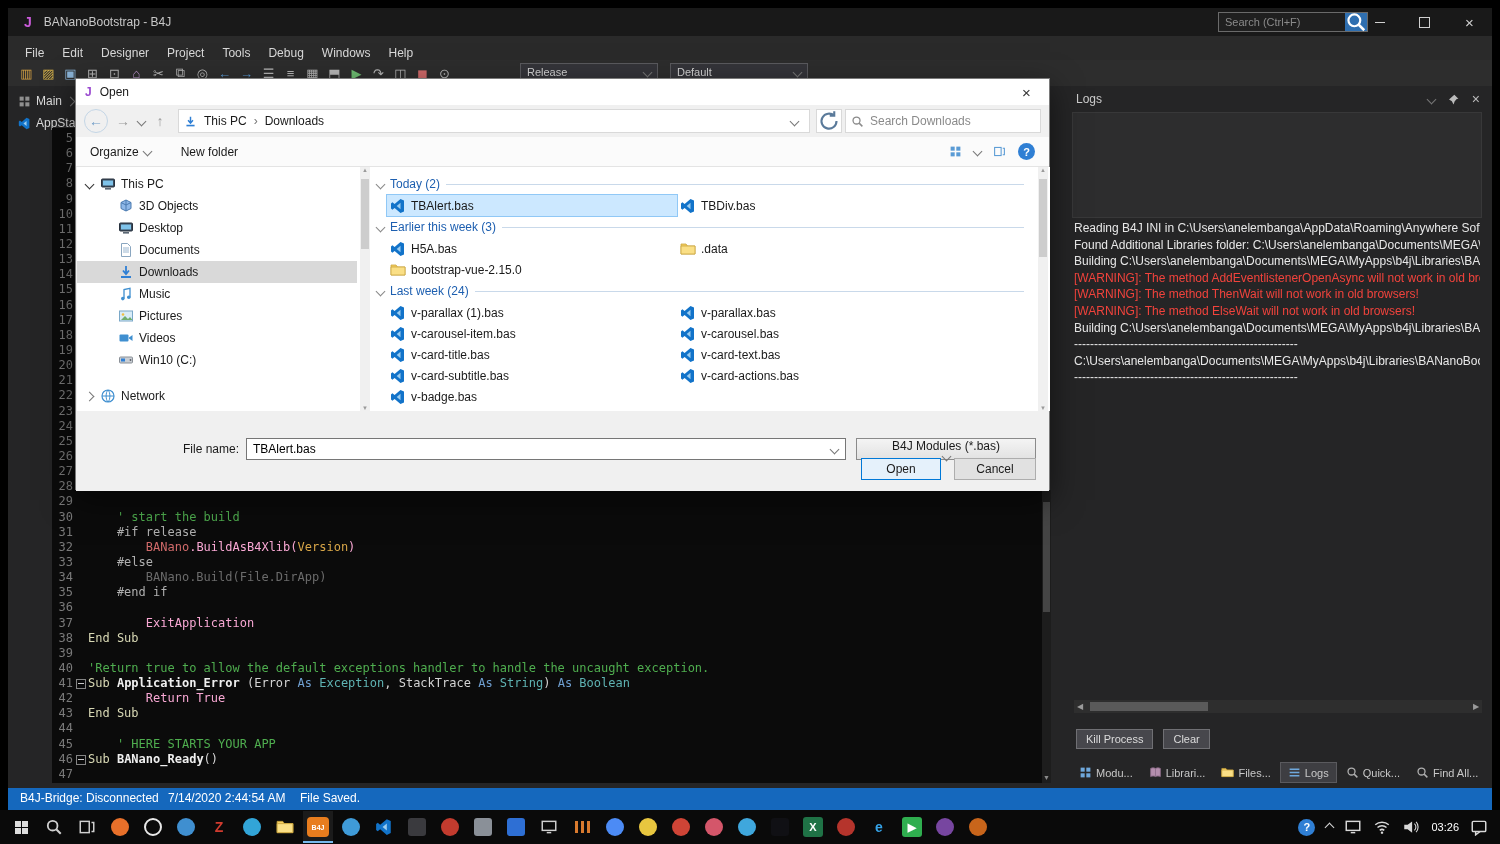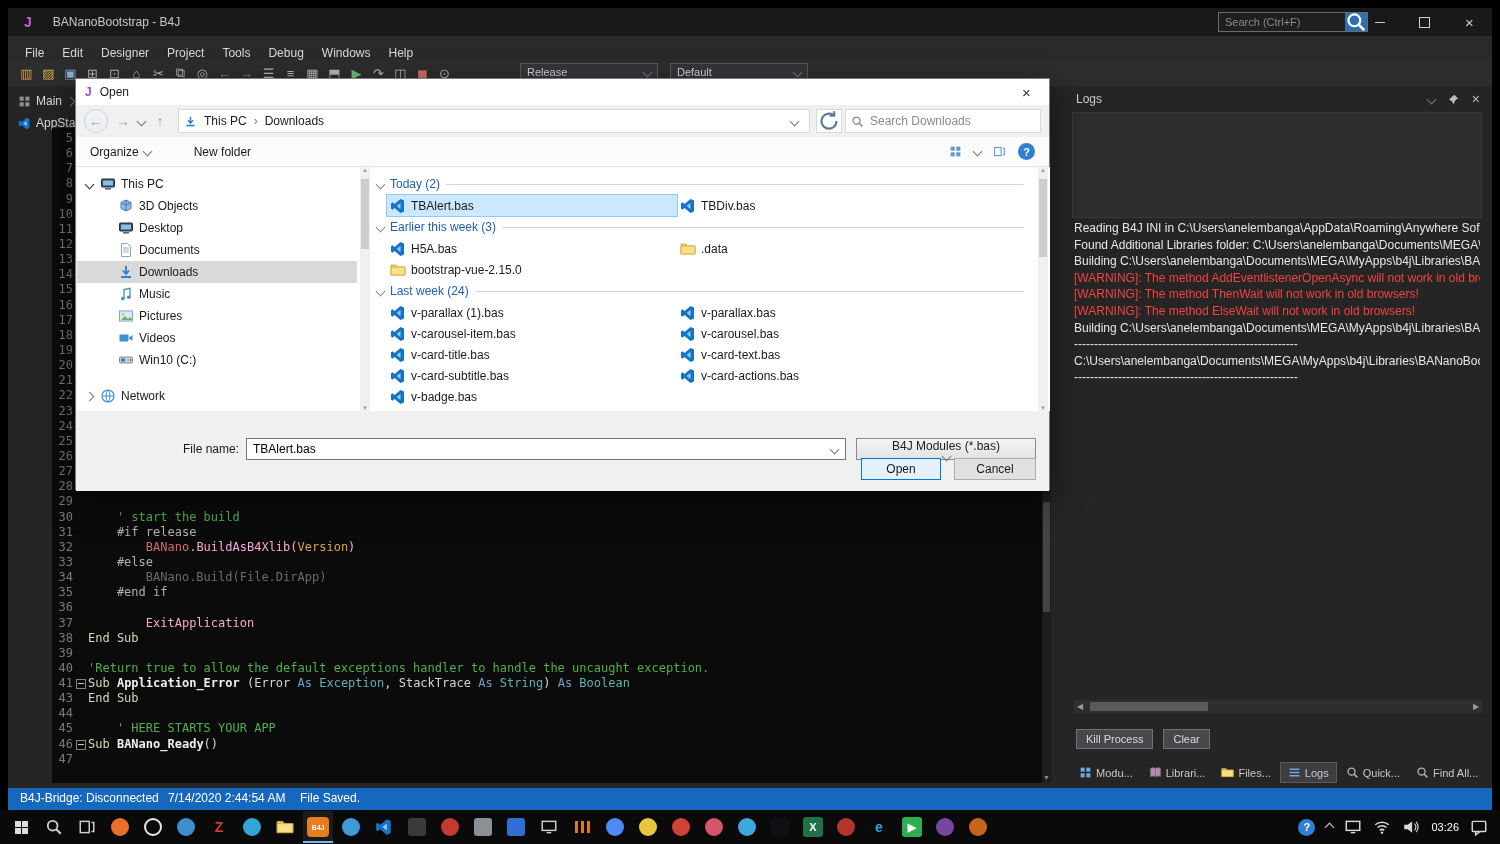--- a/index.html
+++ b/index.html
@@ -1,21 +1,21 @@
 <!DOCTYPE html>
 <html><head>
 <meta charset="utf-8">
 <style>
   html,body{margin:0;padding:0;background:#000;}
   #screen{position:relative;width:1500px;height:844px;background:#000;overflow:hidden;
           font-family:"Liberation Sans",sans-serif;-webkit-font-smoothing:antialiased;}
   
   #titlebar{position:absolute;left:8px;top:8px;width:1484px;height:28px;background:#191919;display:flex;align-items:center;color:#cfcfcf;}
   #app-logo{margin-left:16px;font-weight:bold;font-size:14px;color:#cb5bdb;}
-  #window-title{margin-left:21px;font-size:12px;color:#c8c8c8;}
+  #window-title{margin-left:12px;font-size:12px;color:#c8c8c8;}
   #tb-search{position:absolute;left:1210px;top:4px;width:150px;height:20px;border:1px solid #6a6a6a;background:#1f1f1f;display:flex;box-sizing:border-box;}
   #tb-search input{flex:1;background:transparent;border:0;color:#bbb;font-size:11px;padding:0 6px;outline:none;font-family:inherit;min-width:0;}
   .tb-search-btn{width:22px;background:#2f6fb0;display:flex;align-items:center;justify-content:center;}
   #win-controls{position:absolute;right:0;top:0;height:28px;display:flex;}
   .wc{width:45px;display:flex;align-items:center;justify-content:center;color:#d0d0d0;font-size:15px;}
   .minbar{width:10px;height:1px;background:#d0d0d0;display:block;}
   .maxbox{width:9px;height:9px;border:1px solid #d0d0d0;display:block;}
   #menubar{position:absolute;left:8px;top:36px;width:1484px;height:24px;background:#2a2a2a;display:flex;align-items:flex-end;padding-left:8px;box-sizing:border-box;}
   .menu-item{padding:0 9px;font-size:12px;color:#d8d8d8;}
   #toolbar{position:absolute;left:8px;top:60px;width:1484px;height:26px;background:#2d2d2d;}
@@ -75,21 +75,21 @@
   .nav-btn{width:24px;height:24px;display:flex;align-items:center;justify-content:center;color:#9a9a9a;font-size:14px;flex:none;}
   .nav-btn.back{color:#6f9cc7;border:1px solid #c4d6e6;border-radius:50%;width:22px;height:22px;}
   #crumb-box{flex:1;height:24px;background:#fff;border:1px solid #d9d9d9;display:flex;align-items:center;padding:0 5px;gap:5px;margin:0 3px;box-sizing:border-box;min-width:0;}
   .crumb{padding:0 2px;white-space:nowrap;}
   .crumb-sep{color:#777;font-size:12px;}
   #crumb-chev{margin-left:auto;margin-right:6px;}
   #refresh-btn{width:26px;height:24px;background:#fff;border:1px solid #d9d9d9;display:flex;align-items:center;justify-content:center;box-sizing:border-box;flex:none;}
   #dlg-search{width:196px;height:24px;background:#fff;border:1px solid #d9d9d9;display:flex;align-items:center;padding:0 5px;gap:4px;box-sizing:border-box;flex:none;}
   #dlg-search input{border:0;outline:0;flex:1;font-size:12px;min-width:0;font-family:inherit;color:#333;}
   #dlg-search input::placeholder,#tb-search input::placeholder{color:#8a8a8a;}
-  #dlg-cmdbar{position:absolute;left:0;top:58px;right:0;height:30px;background:#fbfbfb;border-bottom:1px solid #e4e4e4;display:flex;align-items:center;padding:0 14px;gap:43px;box-sizing:border-box;}
+  #dlg-cmdbar{position:absolute;left:0;top:58px;right:0;height:30px;background:#fbfbfb;border-bottom:1px solid #e4e4e4;display:flex;align-items:center;padding:0 14px;gap:30px;box-sizing:border-box;}
   .cmd-item{display:flex;align-items:center;gap:5px;}
   #cmd-right{margin-left:auto;display:flex;align-items:center;gap:12px;}
   #dlg-body{position:absolute;left:1px;top:88px;width:973px;height:244px;background:#fff;overflow:hidden;}
   #dlg-tree{position:absolute;left:0;top:6px;width:280px;}
   .tree-row{display:flex;align-items:center;gap:5px;height:22px;padding-left:6px;font-size:12px;color:#1a1a1a;}
   .tree-row.child{padding-left:24px;}
   .tree-row.sel{background:#d9d9d9;}
   .tree-row.gap{margin-top:14px;}
   .tree-exp{width:12px;display:flex;justify-content:center;flex:none;}
   .tree-label{white-space:nowrap;}
@@ -417,20 +417,25 @@
           <span class="lcode"><span class="c-cm">'Return true to allow the default exceptions handler to handle the uncaught exception.</span></span>
         </div>
         <div class="eline">
           <span class="lnum">41</span>
           <span class="lfold">
             <span class="foldbox"></span>
           </span>
           <span class="lcode"><span class="c-kw2">Sub </span><span class="c-sub">Application_Error </span><span class="c-pl">(Error </span><span class="c-kw">As </span><span class="c-ty">Exception</span><span class="c-pl">, StackTrace </span><span class="c-kw">As </span><span class="c-ty">String</span><span class="c-pl">) </span><span class="c-kw">As </span><span class="c-ty">Boolean</span></span>
         </div>
         <div class="eline">
+          <span class="lnum">42</span>
+          <span class="lfold"></span>
+          <span class="lcode"><span>        </span><span class="c-org">Return True</span></span>
+        </div>
+        <div class="eline">
           <span class="lnum">43</span>
           <span class="lfold"></span>
           <span class="lcode"><span class="c-kw2">End Sub</span></span>
         </div>
         <div class="eline">
           <span class="lnum">44</span>
           <span class="lfold"></span>
           <span class="lcode"></span>
         </div>
         <div class="eline">

